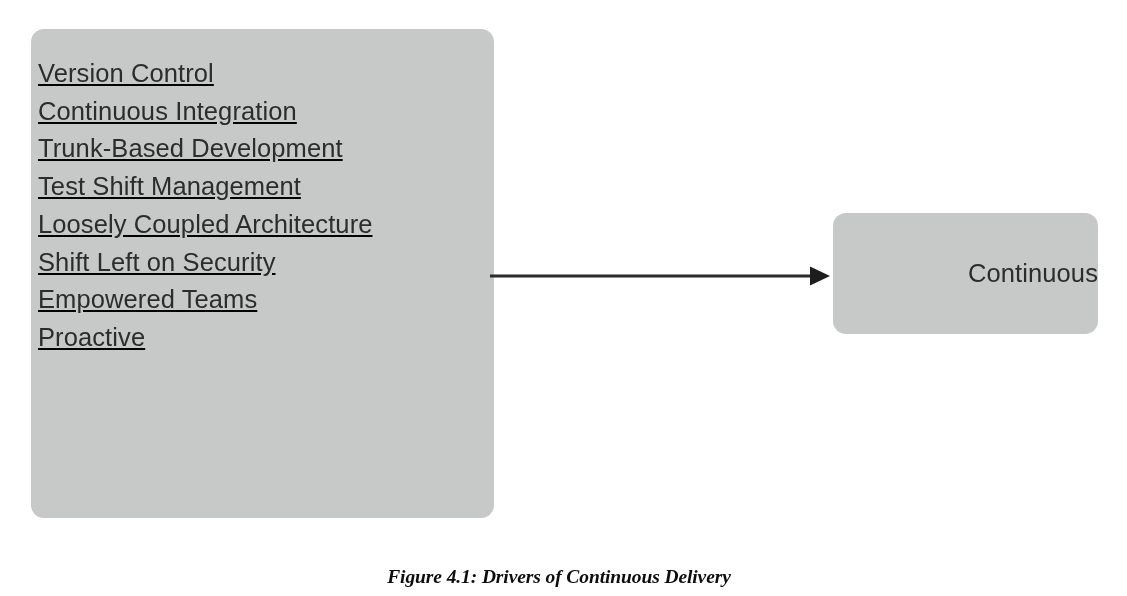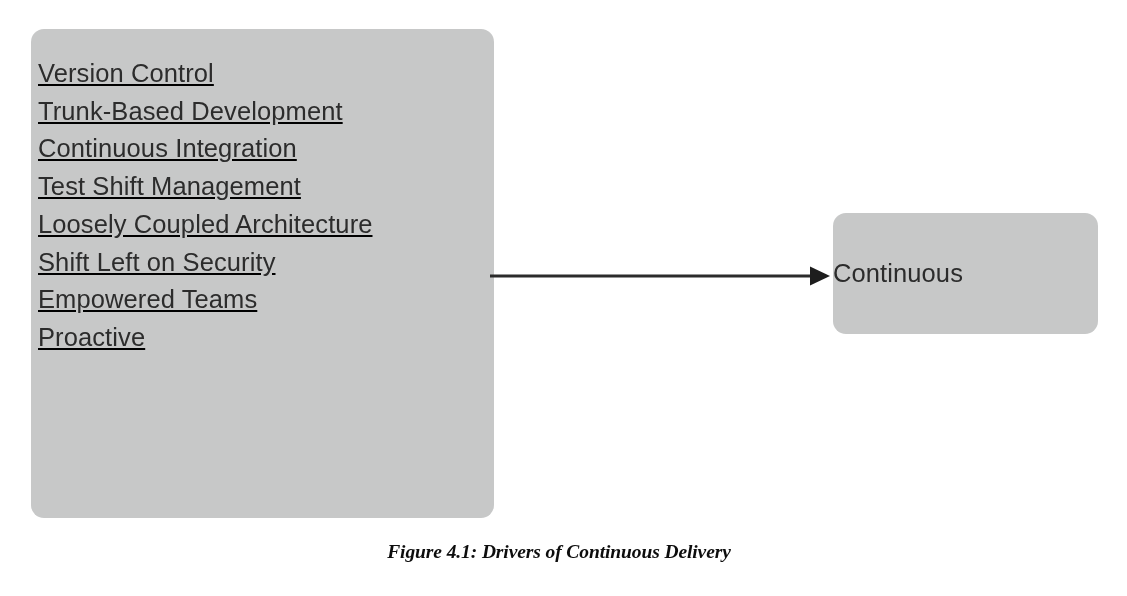--- a/index.html
+++ b/index.html
@@ -36,21 +36,21 @@
     height: 489px;
   }
 
   #outcome-box {
     left: 833px;
     top: 213px;
     width: 265px;
     height: 121px;
     display: flex;
     flex-direction: column;
-    align-items: flex-start;
+    align-items: flex-end;
     justify-content: center;
   }
 
   
   #drivers-list {
     position: absolute;
     left: 34px;
     top: 51px;
     margin: 4px;
     padding: 0;
@@ -87,43 +87,43 @@
     top: 262px;
     width: 345px;
     height: 28px;
     overflow: visible;
   }
 
   
   #figure-caption {
     position: absolute;
     left: 0px;
-    top: 541px;
+    top: 566px;
     width: 1118px;
     text-align: center;
     font-family: "Liberation Serif", "DejaVu Serif", serif;
     font-size: 19.5px;
     font-weight: bold;
     font-style: italic;
     letter-spacing: -0.1px;
     color: #0d0d0d;
     white-space: nowrap;
   }
 </style>
 </head>
 <body>
 
 <div id="figure-canvas">
 
   <div class="node-box" id="drivers-box"></div>
 
   <ul id="drivers-list">
     <li>Version Control</li>
+    <li>Continuous Integration</li>
     <li>Trunk-Based Development</li>
-    <li>Continuous Integration</li>
     <li>Test Shift Management</li>
     <li>Loosely Coupled Architecture</li>
     <li>Shift Left on Security</li>
     <li>Empowered Teams</li>
     <li>Proactive</li>
   </ul>
 
   <svg id="flow-arrow" viewBox="0 0 345 28">
     <line x1="0" y1="14" x2="323" y2="14" stroke="#2b2b2b" stroke-width="3"></line>
     <polygon points="320,4.5 340,14 320,23.5" fill="#1d1d1d"></polygon>

